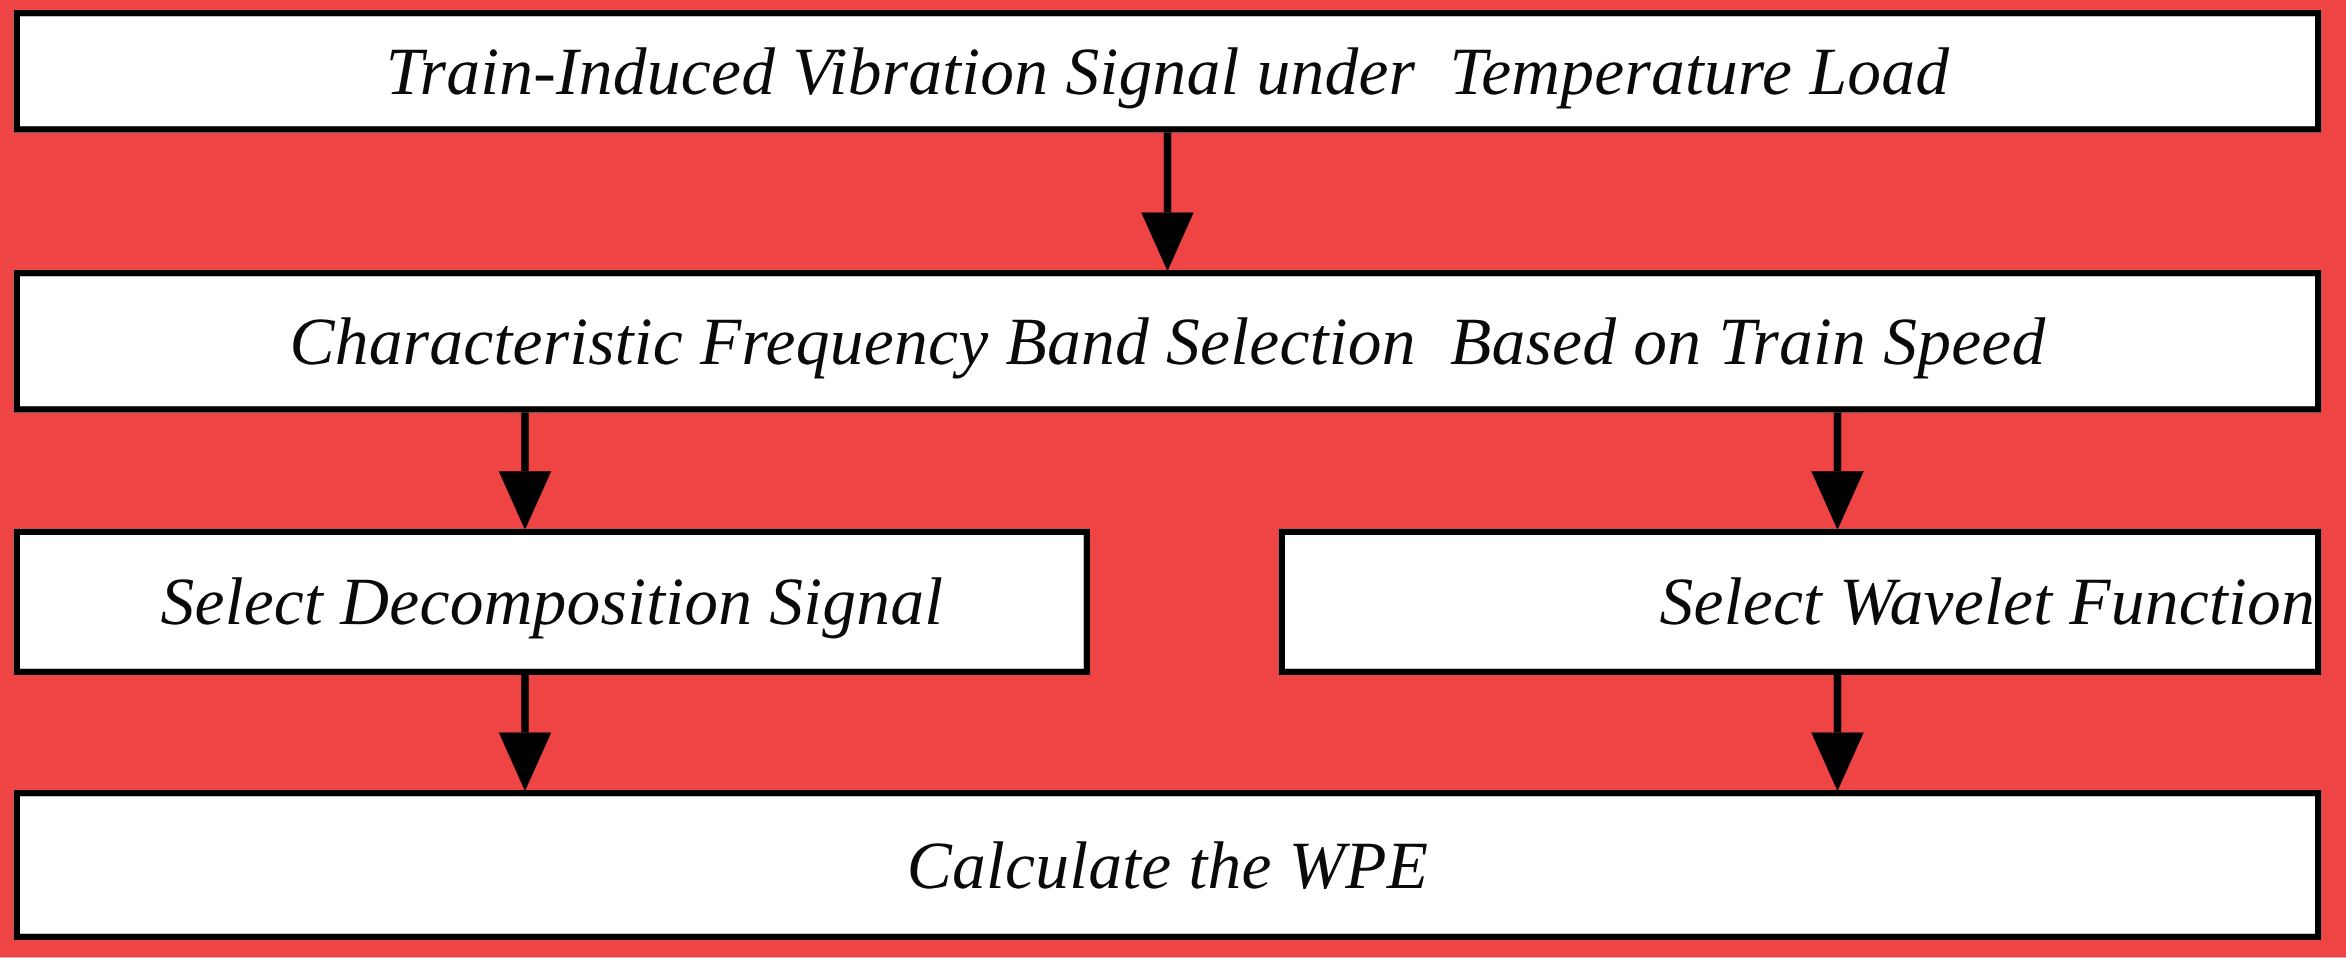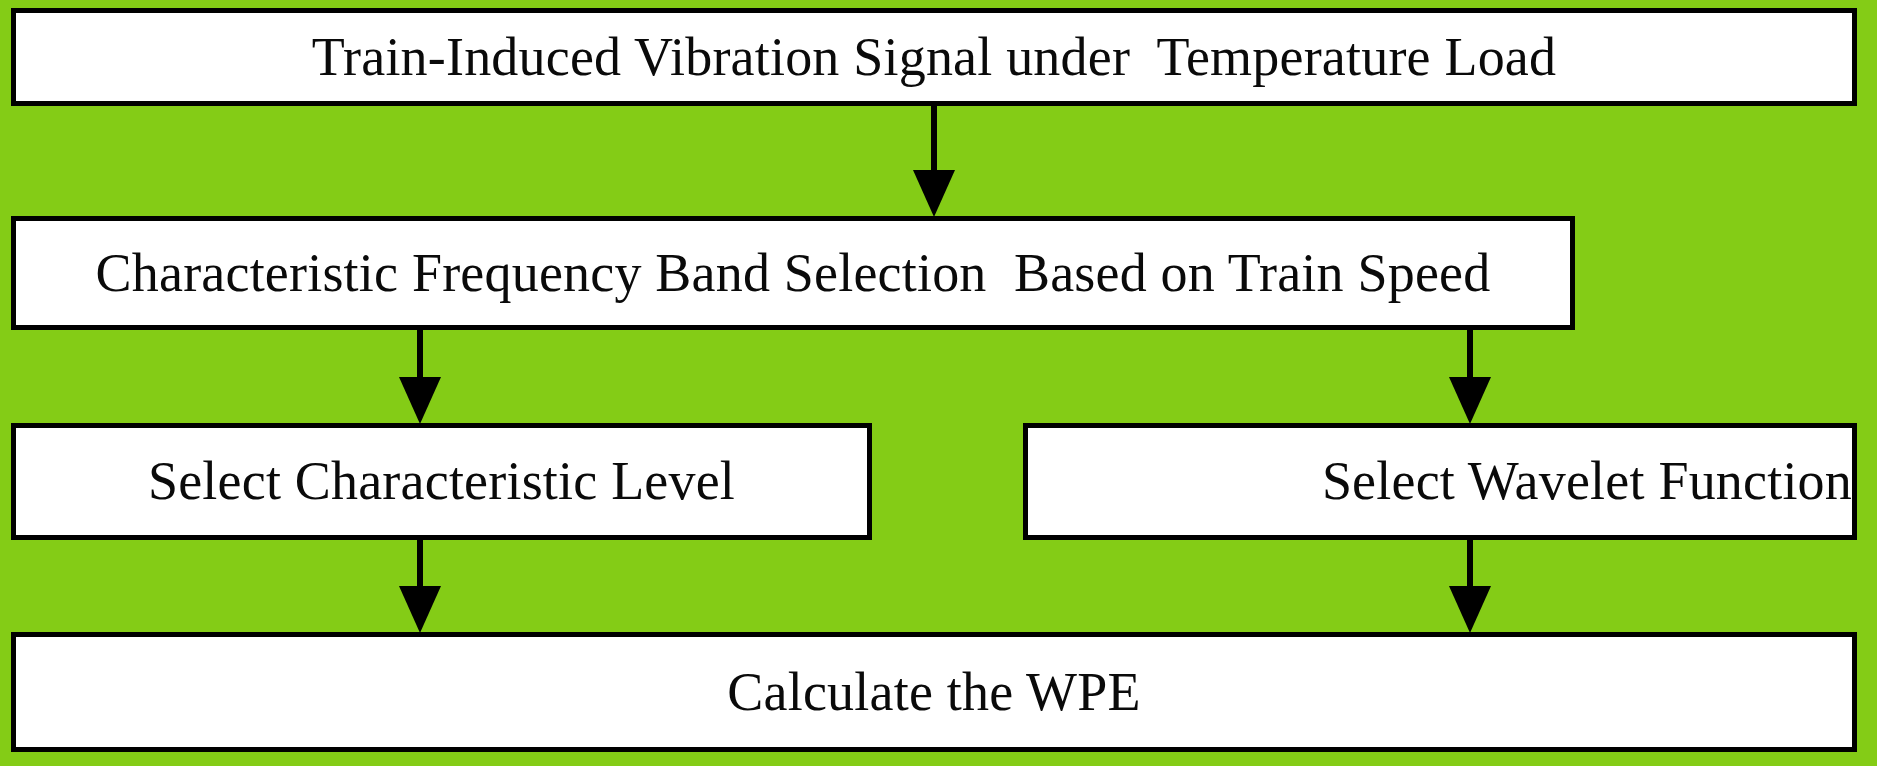--- a/index.html
+++ b/index.html
@@ -8,43 +8,44 @@
     padding: 0;
     background: #ffffff;
   }
   body {
     font-family: "Liberation Serif", "DejaVu Serif", serif;
   }
   #canvas {
     position: relative;
     width: 1877px;
     height: 766px;
-    background: #84cc16;
+    background: #ef4444;
     overflow: hidden;
+    font-style: italic;
   }
   .node {
     position: absolute;
     box-sizing: border-box;
     background: #ffffff;
     border: 5px solid #000000;
     display: flex;
     align-items: center;
     justify-content: center;
     text-align: center;
   }
   .node-label {
     color: #0a0a0a;
     line-height: 1.05;
     white-space: pre;
     letter-spacing: 0.2px;
   }
 
   
   #node-signal      { left: 11px;   top: 8px;   width: 1846px; height: 98px; }
-  #node-bandselect  { left: 11px;   top: 216px; width: 1564px; height: 114px; }
+  #node-bandselect  { left: 11px;   top: 216px; width: 1846px; height: 114px; }
   #node-declevel    { left: 11px;   top: 423px; width: 861px;  height: 117px; }
   #node-waveletfn   { left: 1023px; top: 423px; width: 834px;  height: 117px; justify-content: flex-end; }
   #node-wpe         { left: 11px;   top: 632px; width: 1846px; height: 120px; }
 
   #node-signal .node-label     { font-size: 54px; }
   #node-bandselect .node-label { font-size: 54px; }
   #node-declevel .node-label   { font-size: 54px; }
   #node-waveletfn .node-label  { font-size: 54px; }
   #node-wpe .node-label        { font-size: 54px; }
 
@@ -114,21 +115,21 @@
     <div class="shaft"></div>
     <div class="head"></div>
   </div>
 
   <div class="connector" id="arrow-band-to-wavelet">
     <div class="shaft"></div>
     <div class="head"></div>
   </div>
 
   <div class="node" id="node-declevel">
-    <span class="node-label">Select Characteristic Level</span>
+    <span class="node-label">Select Decomposition Signal</span>
   </div>
 
   <div class="node" id="node-waveletfn">
     <span class="node-label">Select Wavelet Function</span>
   </div>
 
   <div class="connector" id="arrow-declevel-to-wpe">
     <div class="shaft"></div>
     <div class="head"></div>
   </div>

